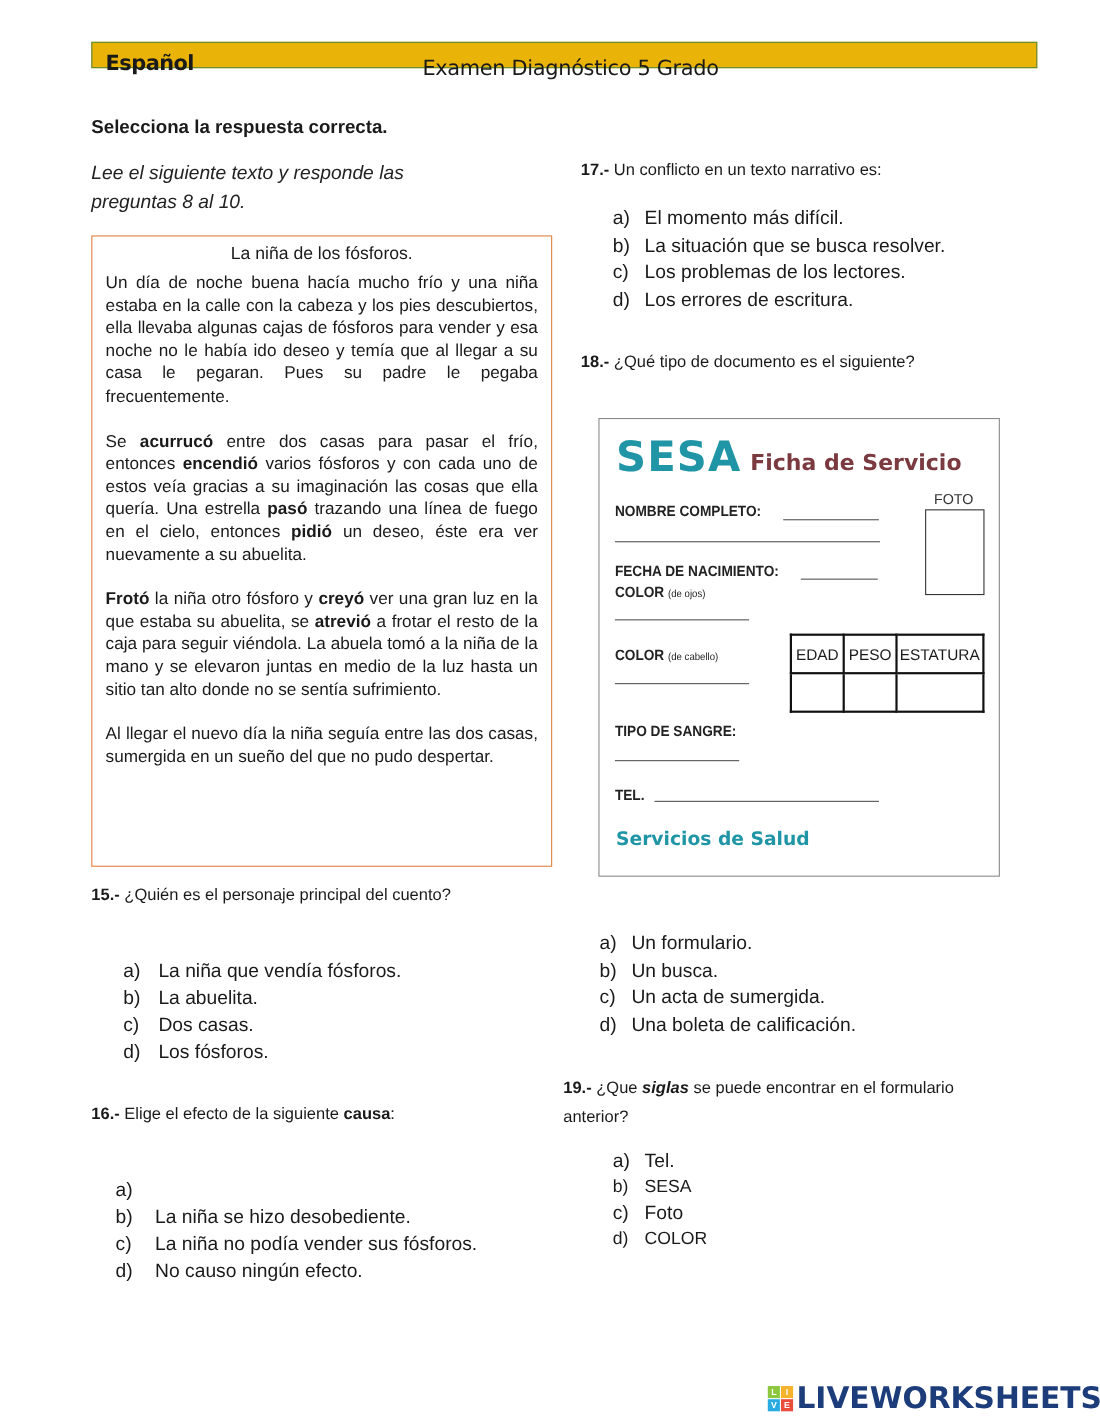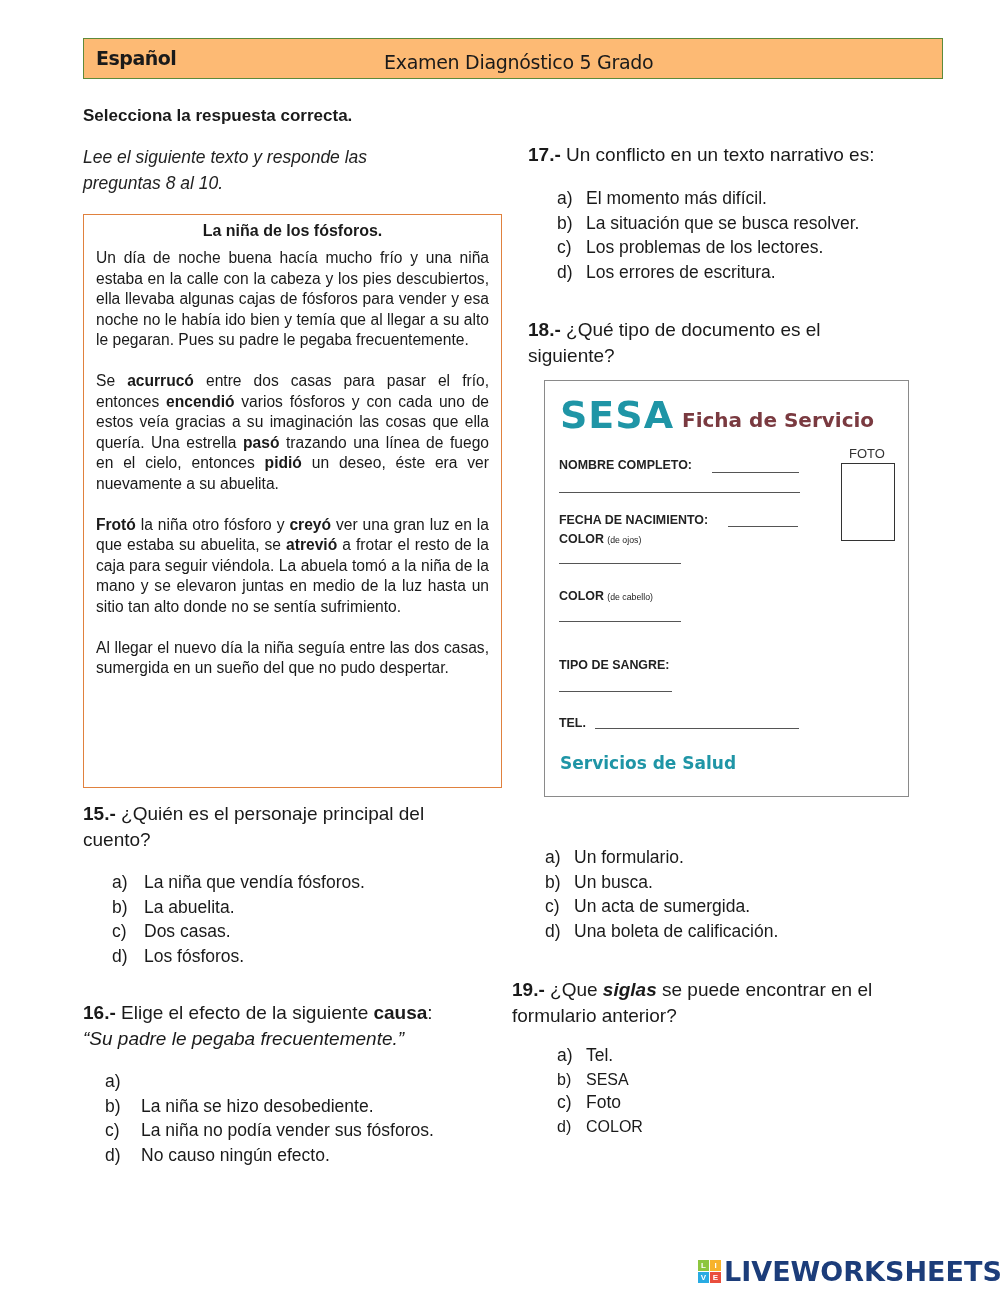--- a/index.html
+++ b/index.html
@@ -1,44 +1,44 @@
 <!DOCTYPE html>
 <html><head>
 <meta charset="utf-8">
 <style>
   * { box-sizing: border-box; margin: 0; padding: 0; }
   html, body { width: 1000px; height: 1291px; background: #ffffff; overflow: hidden; }
   body { position: relative; font-family: "Liberation Sans", sans-serif; color: #1a1a1a; }
 
   .header-bar {
-    position: absolute; left: 83px; top: 38px; width: 860px; height: 41px;
-    background: #fdba74; border: 1.5px solid #5e8a3a;
+    position: absolute; left: 83px; top: 38px; width: 860px; height: 24px;
+    background: #eab308; border: 1.5px solid #5e8a3a;
   }
   .header-subject {
     position: absolute; left: 12px; top: 8px; font-size: 19px; font-weight: bold;
     font-family: "DejaVu Sans", sans-serif; letter-spacing: -0.5px;
   }
   .header-exam {
     position: absolute; left: 300px; top: 12px; font-size: 19px;
     font-family: "DejaVu Sans", sans-serif; letter-spacing: -0.3px;
   }
 
   .instruction { position: absolute; left: 83px; top: 106px; font-size: 17px; font-weight: bold; }
   .intro { position: absolute; left: 83px; top: 144px; width: 340px; font-size: 17.5px; font-style: italic; line-height: 26px; color: #222; }
 
   .story-box {
     position: absolute; left: 83px; top: 214px; width: 419px; height: 574px;
     border: 1.5px solid #e0813e; padding: 7px 12px 0 12px;
   }
-  .story-title { text-align: center; font-weight: bold; font-size: 16px; margin-bottom: 8px; }
+  .story-title { text-align: center; font-weight: normal; font-size: 16px; margin-bottom: 8px; }
   .story-author { text-align: center; font-size: 14.5px; margin-bottom: 12px; }
   .story-para { font-size: 15.6px; line-height: 20.6px; text-align: justify; margin-bottom: 20px; }
   .story-para b { font-weight: bold; }
 
-  .q { position: absolute; font-size: 19px; line-height: 26px; }
+  .q { position: absolute; font-size: 15px; line-height: 26px; }
   .q .num { font-weight: bold; }
   .options { position: absolute; font-size: 17.5px; line-height: 24.5px; }
   .opt { display: flex; }
   .opt .letter { width: 32px; }
   .opt.small { font-size: 16px; }
 
   .form-card {
     position: absolute; left: 544px; top: 380px; width: 365px; height: 417px;
     border: 1.5px solid #8a8a8a; background: #fff;
   }
@@ -65,21 +65,21 @@
   <span class="header-subject">Español</span>
   <span class="header-exam">Examen Diagnóstico 5 Grado</span>
 </div>
 
 <div class="instruction">Selecciona la respuesta correcta.</div>
 <div class="intro">Lee el siguiente texto y responde las preguntas 8 al 10.</div>
 
 <div class="story-box">
   <div class="story-title">La niña de los fósforos.</div>
   <div id="story-paras">
-      <p class="story-para"><span>Un día de noche buena hacía mucho frío y una niña estaba en la calle con la cabeza y los pies descubiertos, ella llevaba algunas cajas de fósforos para vender y esa noche no le había ido bien y temía que al llegar a su alto le pegaran. Pues su padre le pegaba frecuentemente.</span></p>
+      <p class="story-para"><span>Un día de noche buena hacía mucho frío y una niña estaba en la calle con la cabeza y los pies descubiertos, ella llevaba algunas cajas de fósforos para vender y esa noche no le había ido deseo y temía que al llegar a su casa le pegaran. Pues su padre le pegaba frecuentemente.</span></p>
       <p class="story-para"><span>Se </span><b>acurrucó</b><span> entre dos casas para pasar el frío, entonces </span><b>encendió</b><span> varios fósforos y con cada uno de estos veía gracias a su imaginación las cosas que ella quería. Una estrella </span><b>pasó</b><span> trazando una línea de fuego en el cielo, entonces </span><b>pidió</b><span> un deseo, éste era ver nuevamente a su abuelita.</span></p>
       <p class="story-para"><b>Frotó</b><span> la niña otro fósforo y </span><b>creyó</b><span> ver una gran luz en la que estaba su abuelita, se </span><b>atrevió</b><span> a frotar el resto de la caja para seguir viéndola. La abuela tomó a la niña de la mano y se elevaron juntas en medio de la luz hasta un sitio tan alto donde no se sentía sufrimiento.</span></p>
       <p class="story-para"><span>Al llegar el nuevo día la niña seguía entre las dos casas, sumergida en un sueño del que no pudo despertar.</span></p>
     </div>
 </div>
 
 <div class="q" style="left:83px; top:801px; width:380px;">
   <span class="num">15.-</span><span> ¿Quién es el personaje principal del cuento?</span>
 </div>
 <div class="options" style="left:112px; top:870px;">
@@ -96,21 +96,20 @@
       <span>Dos casas.</span>
     </div>
   <div class="opt">
       <span class="letter">d)</span>
       <span>Los fósforos.</span>
     </div>
 </div>
 
 <div class="q" style="left:83px; top:1000px; width:420px;">
   <div><span class="num">16.-</span><span> Elige el efecto de la siguiente </span><b>causa</b><span>:</span></div>
-  <div style="font-style:italic;">“Su padre le pegaba frecuentemente.”</div>
 </div>
 <div class="options" style="left:105px; top:1069px;">
   <div class="opt">
       <span class="letter" style="width:36px">a)</span>
     </div>
   <div class="opt">
       <span class="letter" style="width:36px">b)</span>
       <span>La niña se hizo desobediente.</span>
     </div>
   <div class="opt">
@@ -161,20 +160,34 @@
 
   <div class="form-label" style="left:14px; top:131px;">FECHA DE NACIMIENTO: </div>
   <div class="form-line" style="left:183px; top:145px; width:70px;"></div>
 
   <div class="form-label" style="left:14px; top:150px;"><span>COLOR</span> <span class="small">(de ojos)</span></div>
   <div class="form-line" style="left:14px; top:182px; width:122px;"></div>
 
   <div class="form-label" style="left:14px; top:207px;"><span>COLOR</span> <span class="small">(de cabello)</span></div>
   <div class="form-line" style="left:14px; top:240px; width:122px;"></div>
 
+  <table class="measure-table">
+    <tbody>
+        <tr>
+      <td style="width:48px">EDAD</td>
+      <td style="width:48px">PESO</td>
+      <td style="width:77px">ESTATURA</td>
+    </tr>
+    <tr>
+      <td></td>
+      <td></td>
+      <td></td>
+    </tr>
+  </tbody>
+    </table>
 
   <div class="form-label" style="left:14px; top:276px;">TIPO DE SANGRE:</div>
   <div class="form-line" style="left:14px; top:310px; width:113px;"></div>
 
   <div class="form-label" style="left:14px; top:334px;">TEL.</div>
   <div class="form-line" style="left:50px; top:347px; width:204px;"></div>
 
   <div class="salud">Servicios de Salud</div>
 </div>
 

